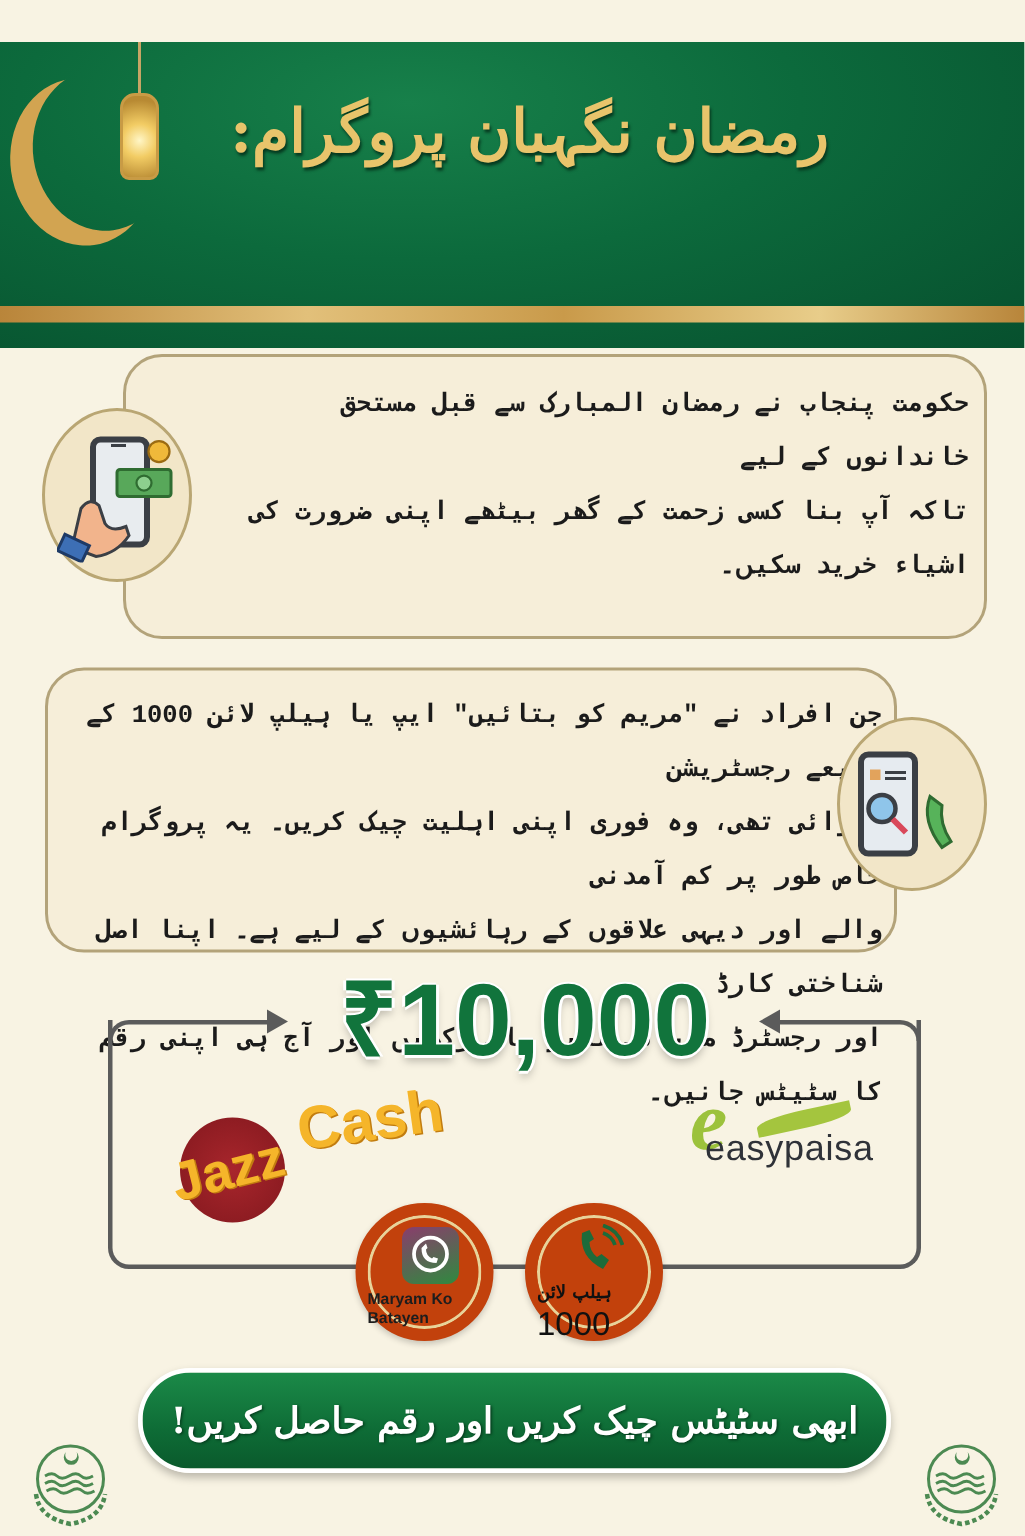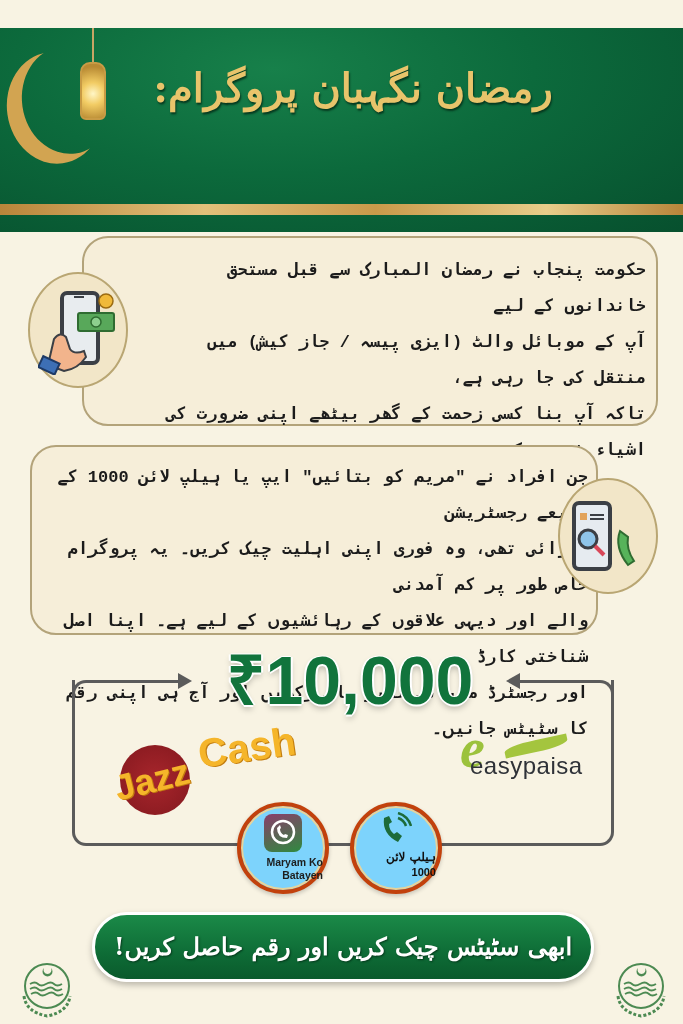--- a/index.html
+++ b/index.html
@@ -81,28 +81,28 @@
   .jazz-word { position: absolute; left: 4px; top: 34px; font-family: "Liberation Sans", sans-serif; font-weight: bold; font-size: 36px; color: #f5b52a; transform: rotate(-14deg); text-shadow: 1px 1px 0 #c27d10; }
   .cash-word { position: absolute; left: 88px; top: 0px; font-family: "Liberation Sans", sans-serif; font-weight: bold; font-size: 40px; color: #f5b52a; transform: rotate(-8deg); text-shadow: 1px 1px 0 #c27d10; }
 
   .easy-logo { position: absolute; left: 446px; top: 720px; width: 130px; height: 80px; }
   .easy-e { position: absolute; left: 14px; top: 0; font-family: "Liberation Serif", serif; font-style: italic; font-weight: bold; font-size: 56px; color: #9cc23c; line-height: 56px; }
   .easy-leaf { position: absolute; left: 58px; top: 20px; width: 64px; height: 12px; background: #a4c53e; border-radius: 50% 0 50% 0; transform: rotate(-12deg); }
   .easy-word { position: absolute; left: 0; top: 32px; font-family: "Liberation Sans", sans-serif; font-size: 24px; color: #2f3238; letter-spacing: 0.5px; margin-left: 24px; }
 
   .app-circle {
     position: absolute; width: 92px; height: 92px; border-radius: 50%;
-    background: #7dd3fc; border: 4px solid #c2410c;
+    background: #c2410c; border: 8px solid #c2410c;
     box-shadow: 0 0 0 2px #e8d39a inset, 0 2px 4px rgba(0,0,0,0.2);
-    text-align: right;
+    text-align: left;
   }
   .app-tile { position: absolute; left: 23px; top: 8px; width: 38px; height: 38px; border-radius: 8px; background: linear-gradient(160deg, #8a3d6c 0%, #2f8a3f 100%); }
   .app-label { position: absolute; left: 0; width: 82px; font-family: "Liberation Sans", sans-serif; font-weight: bold; font-size: 10.5px; color: #1d1d1d; line-height: 13px; }
   .helpline-ur { position: absolute; left: 0; top: 44px; width: 82px; direction: rtl; font-family: "DejaVu Serif", serif; font-weight: bold; font-size: 12px; color: #111; }
-  .helpline-num { position: absolute; left: 0; top: 60px; width: 82px; font-family: "Liberation Sans", sans-serif; font-weight: bold; font-size: 11px; color: #111; }
+  .helpline-num { position: absolute; left: 0; top: 60px; width: 82px; font-family: "Liberation Sans", sans-serif; font-weight: normal; font-size: 22px; color: #111; }
 
   .cta {
     position: absolute; left: 92px; top: 912px; width: 502px; height: 70px;
     border-radius: 35px;
     background: linear-gradient(180deg, #1b8a48 0%, #0e6c36 60%, #0a5a2c 100%);
     border: 3px solid #ffffff; box-shadow: 0 3px 6px rgba(0,0,0,0.25);
     direction: rtl; text-align: center;
     font-family: "DejaVu Serif", serif; font-weight: bold; font-size: 24px;
     color: #ffffff; line-height: 64px; text-shadow: 1px 1px 2px #053a1c;
   }
@@ -115,21 +115,20 @@
   <div class="lantern-string"></div>
   <div class="crescent"></div>
   <div class="lantern"></div>
   <div class="title1">رمضان نگہبان پروگرام:</div>
 </div>
 <div class="gold-band"></div>
 
 <div class="card" style="left:82px; top:236px; width:576px; height:190px;"></div>
 <div class="card-text" style="left:150px; top:253px; width:496px;">
   <div>حکومت پنجاب نے رمضان المبارک سے قبل مستحق خاندانوں کے لیے</div>
-  <div>آپ کے موبائل والٹ (ایزی پیسہ / جاز کیش) میں منتقل کی جا رہی ہے،</div>
   <div>تاکہ آپ بنا کسی زحمت کے گھر بیٹھے اپنی ضرورت کی اشیاء خرید سکیں۔</div>
 </div>
 <div class="icon-circle" style="left:28px; top:272px;">
   <svg width="80" height="90" viewBox="0 0 80 90">
     <rect x="24" y="8" width="36" height="70" rx="5" fill="#e8ecef" stroke="#3b3f45" stroke-width="4"></rect>
     <rect x="36" y="11" width="10" height="2" fill="#3b3f45"></rect>
     <rect x="40" y="28" width="36" height="18" rx="2" fill="#58a85a" stroke="#2f6c31" stroke-width="2"></rect>
     <circle cx="58" cy="37" r="5" fill="#8dd08e" stroke="#2f6c31" stroke-width="1.5"></circle>
     <circle cx="68" cy="16" r="7" fill="#f0b93a" stroke="#9b6b12" stroke-width="1.5"></circle>
     <path d="M10 80 L16 54 Q22 46 28 52 L32 64 Q36 70 46 66 L48 72 Q40 84 26 86 Z" fill="#f2b48c" stroke="#3b3f45" stroke-width="2"></path>

